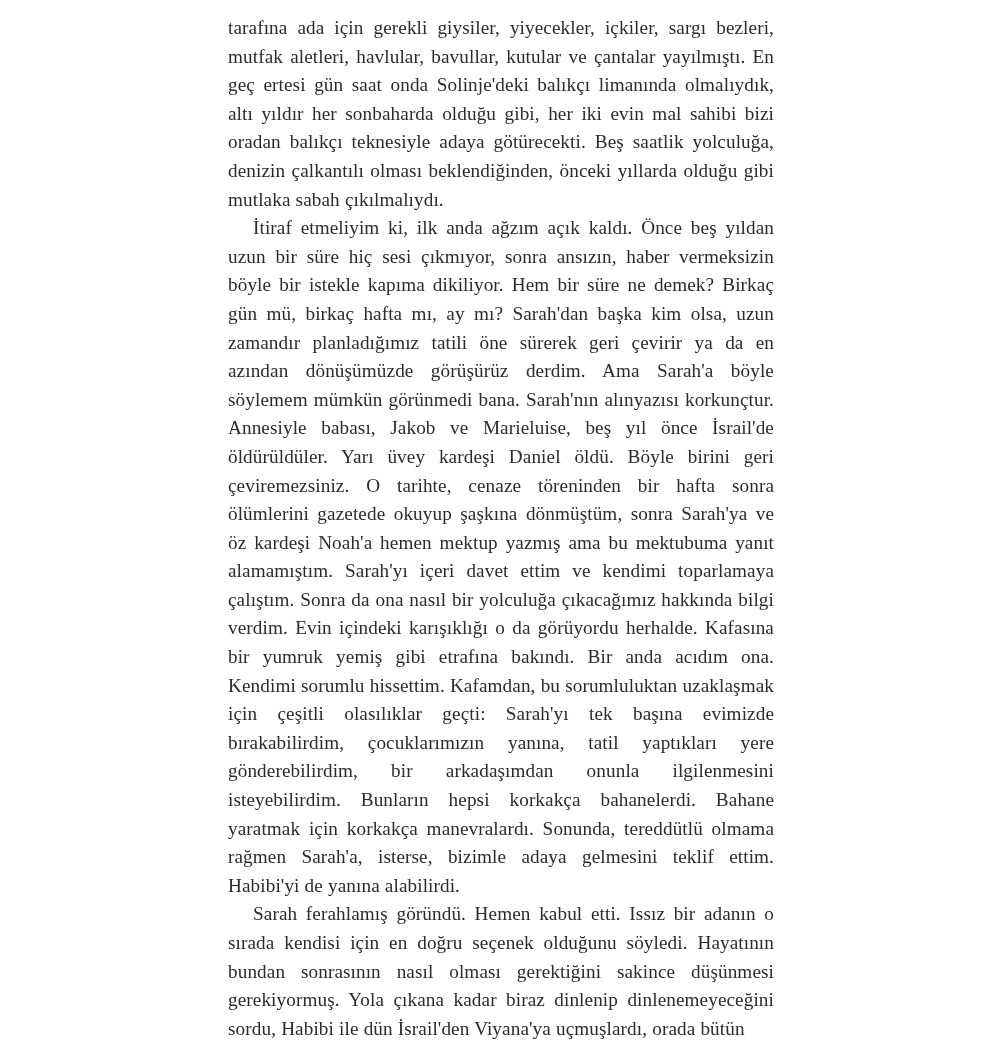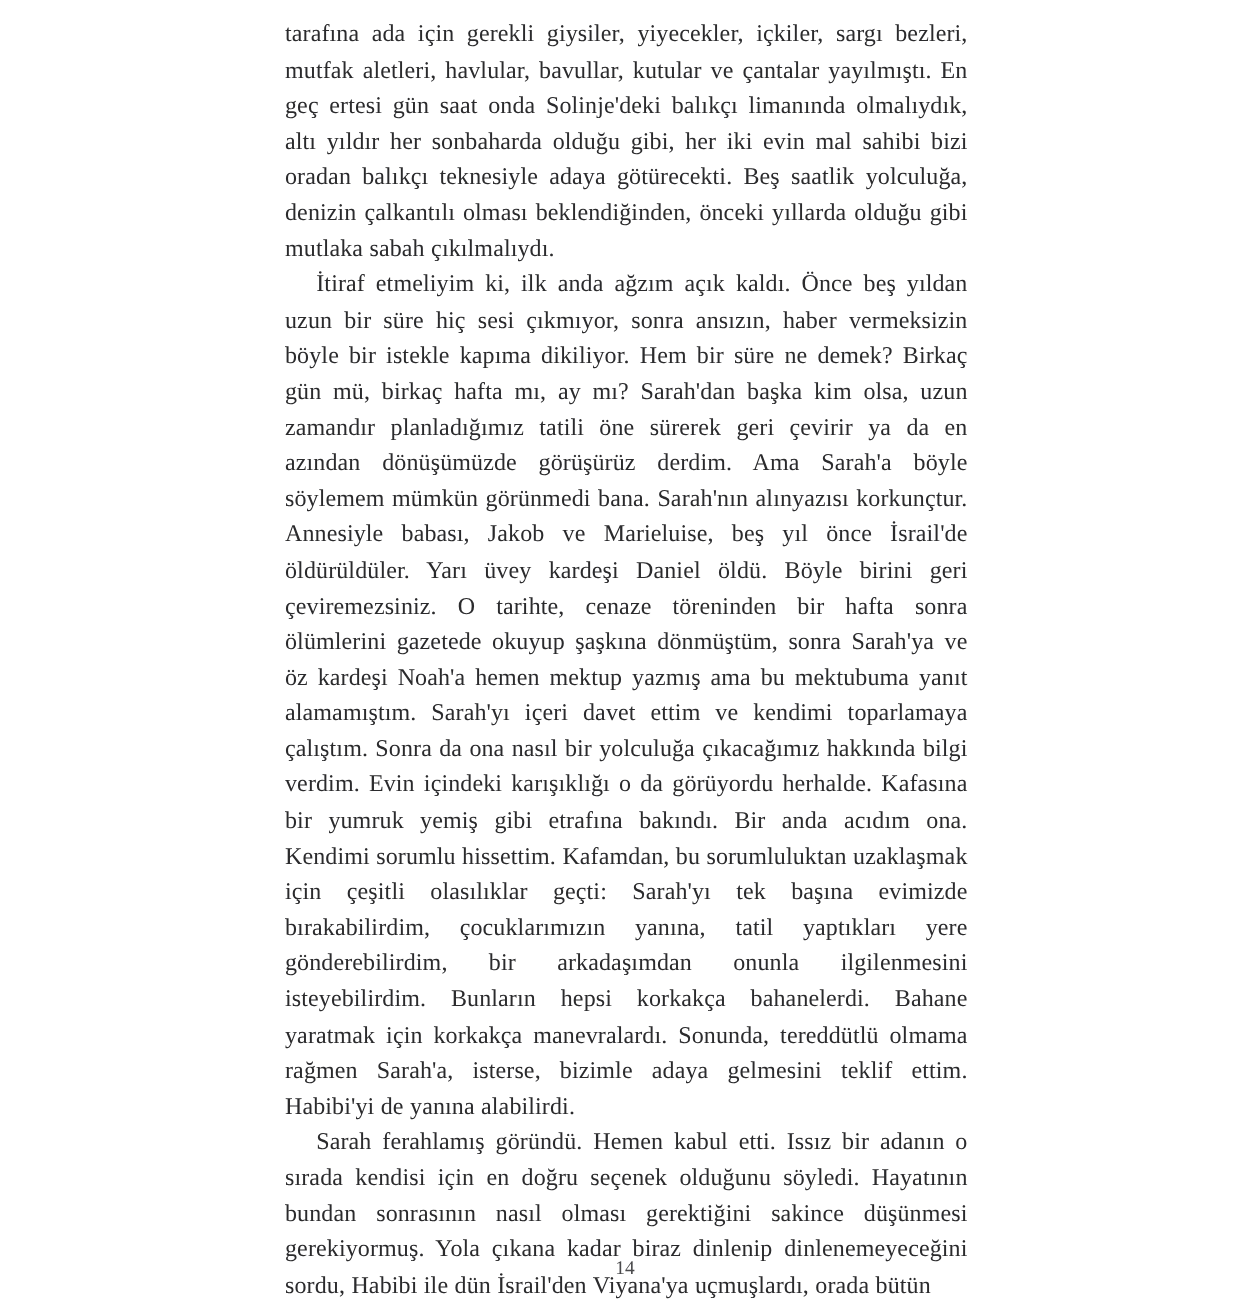--- a/index.html
+++ b/index.html
@@ -66,15 +66,14 @@
 <body>
 
 <div class="page">
 
   <div class="text-column">
     <p class="para continuation">tarafına ada için gerekli giysiler, yiyecekler, içkiler, sargı bezleri, mutfak aletleri, havlular, bavullar, kutular ve çantalar yayılmıştı. En geç ertesi gün saat onda Solinje'deki balıkçı limanında olmalıydık, altı yıldır her sonbaharda olduğu gibi, her iki evin mal sahibi bizi oradan balıkçı teknesiyle adaya götürecekti. Beş saatlik yolculuğa, denizin çalkantılı olması beklendiğinden, önceki yıllarda olduğu gibi mutlaka sabah çıkılmalıydı.</p>
     <p class="para">İtiraf etmeliyim ki, ilk anda ağzım açık kaldı. Önce beş yıldan uzun bir süre hiç sesi çıkmıyor, sonra ansızın, haber vermeksizin böyle bir istekle kapıma dikiliyor. Hem bir süre ne demek? Birkaç gün mü, birkaç hafta mı, ay mı? Sarah'dan başka kim olsa, uzun zamandır planladığımız tatili öne sürerek geri çevirir ya da en azından dönüşümüzde görüşürüz derdim. Ama Sarah'a böyle söylemem mümkün görünmedi bana. Sarah'nın alınyazısı korkunçtur. Annesiyle babası, Jakob ve Marieluise, beş yıl önce İsrail'de öldürüldüler. Yarı üvey kardeşi Daniel öldü. Böyle birini geri çeviremezsiniz. O tarihte, cenaze töreninden bir hafta sonra ölümlerini gazetede okuyup şaşkına dönmüştüm, sonra Sarah'ya ve öz kardeşi Noah'a hemen mektup yazmış ama bu mektubuma yanıt alamamıştım. Sarah'yı içeri davet ettim ve kendimi toparlamaya çalıştım. Sonra da ona nasıl bir yolculuğa çıkacağımız hakkında bilgi verdim. Evin içindeki karışıklığı o da görüyordu herhalde. Kafasına bir yumruk yemiş gibi etrafına bakındı. Bir anda acıdım ona. Kendimi sorumlu hissettim. Kafamdan, bu sorumluluktan uzaklaşmak için çeşitli olasılıklar geçti: Sarah'yı tek başına evimizde bırakabilirdim, çocuklarımızın yanına, tatil yaptıkları yere gönderebilirdim, bir arkadaşımdan onunla ilgilenmesini isteyebilirdim. Bunların hepsi korkakça bahanelerdi. Bahane yaratmak için korkakça manevralardı. Sonunda, tereddütlü olmama rağmen Sarah'a, isterse, bizimle adaya gelmesini teklif ettim. Habibi'yi de yanına alabilirdi.</p>
     <p class="para">Sarah ferahlamış göründü. Hemen kabul etti. Issız bir adanın o sırada kendisi için en doğru seçenek olduğunu söyledi. Hayatının bundan sonrasının nasıl olması gerektiğini sakince düşünmesi gerekiyormuş. Yola çıkana kadar biraz dinlenip dinlenemeyeceğini sordu, Habibi ile dün İsrail'den Viyana'ya uçmuşlardı, orada bütün</p>
   </div>
 
-  <div class="folio">14</div>
 
 </div>
 
 </body></html>

